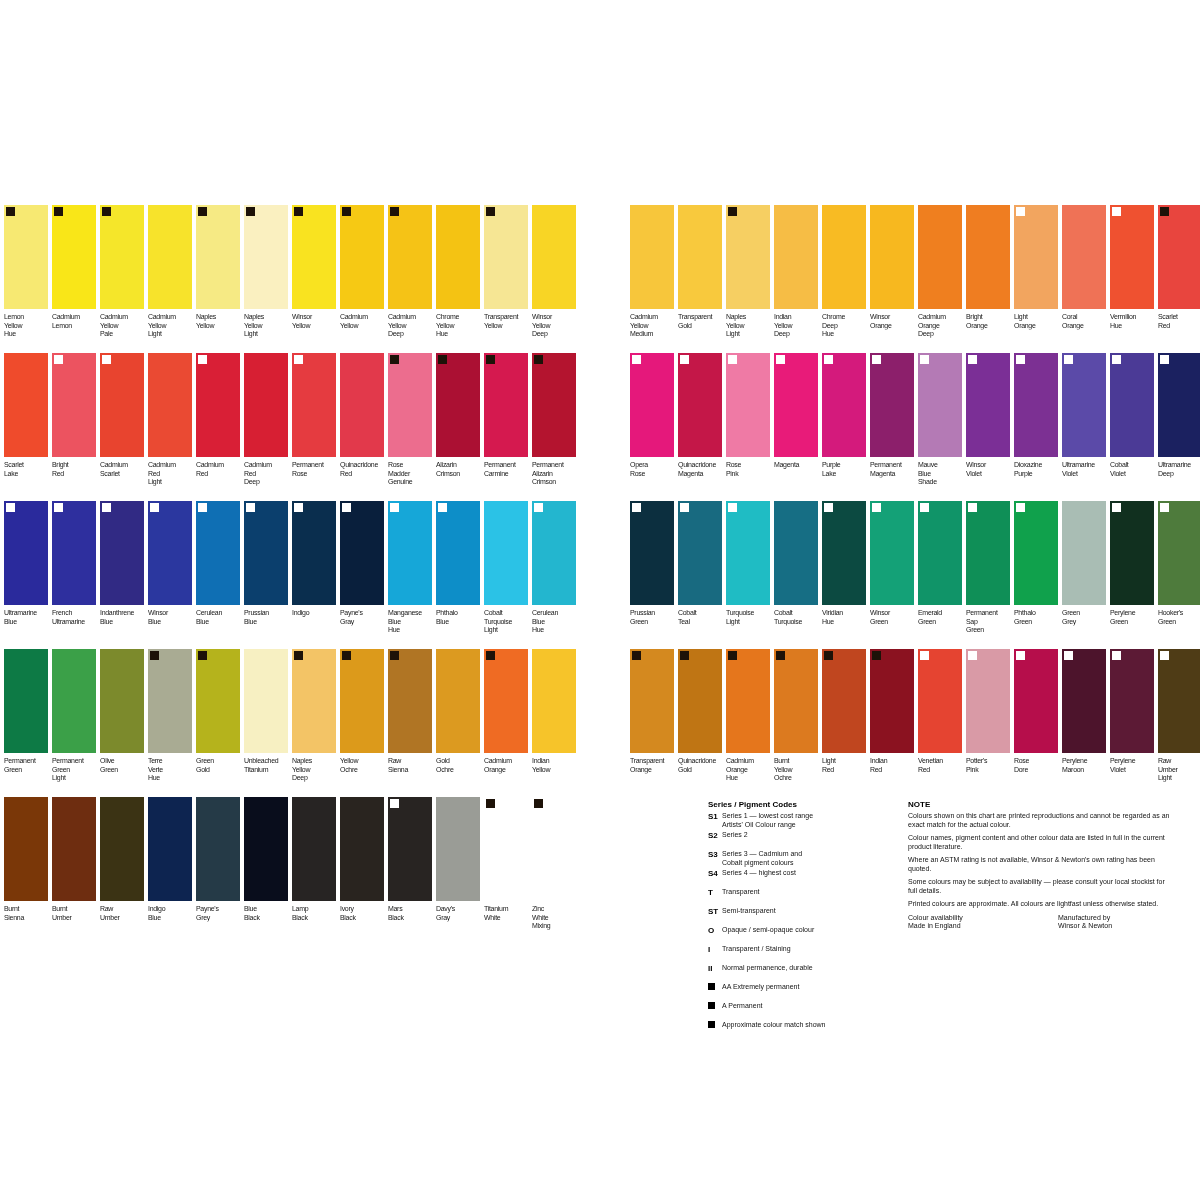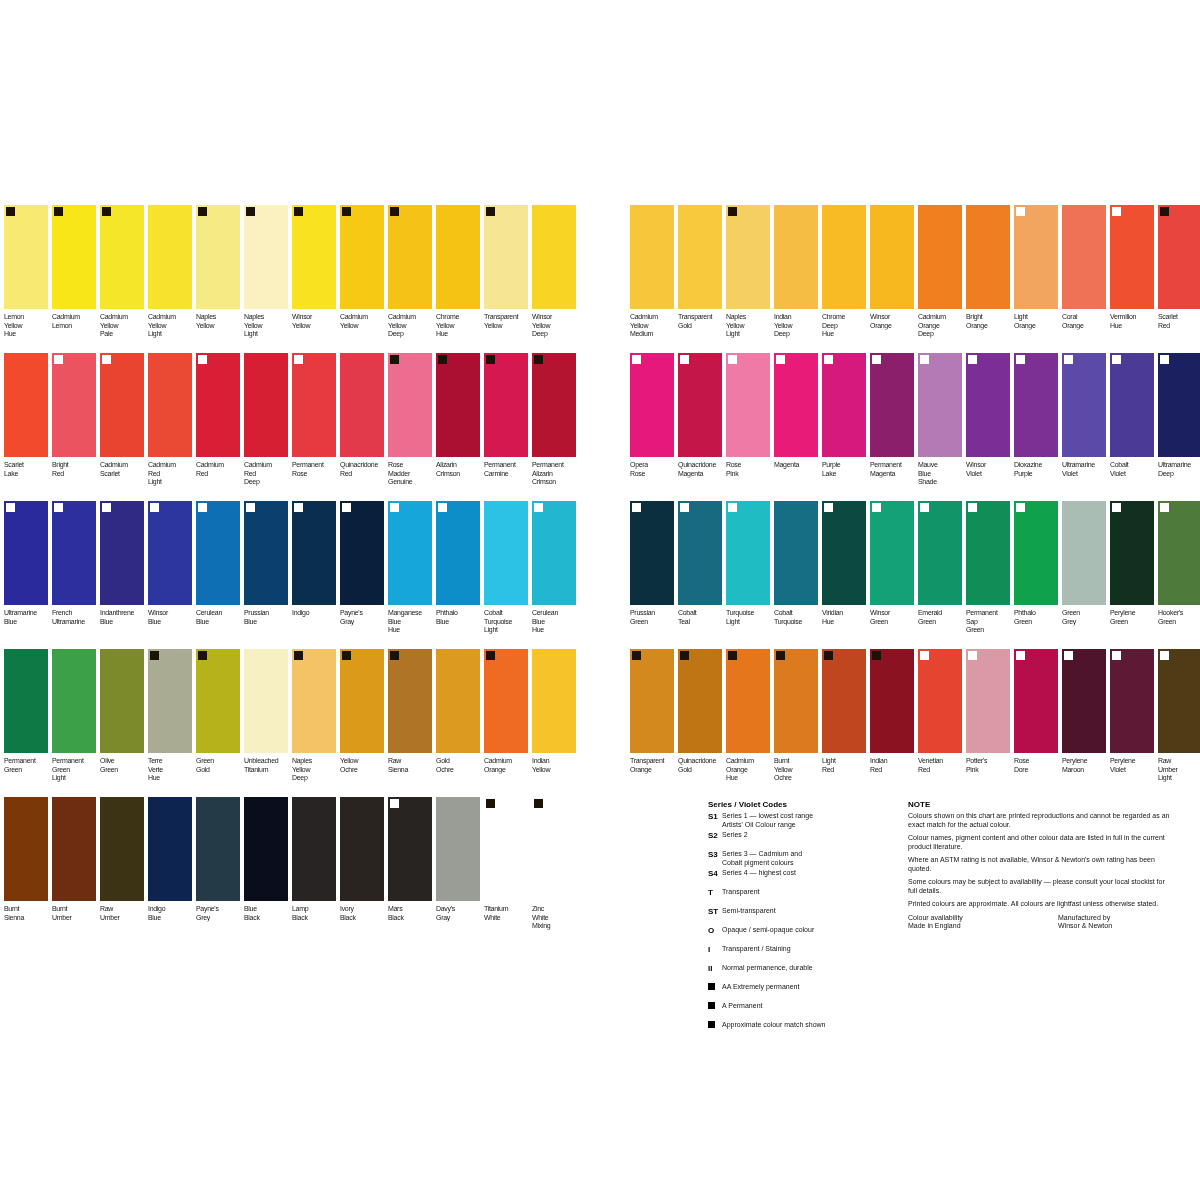--- a/index.html
+++ b/index.html
@@ -975,21 +975,21 @@
         </div>
         <div class="labelband" style="left: 528px; top: 108px; width: 47px; height: 32px;">
           <span class="ln">Raw</span>
           <span class="ln">Umber</span>
           <span class="ln">Light</span>
         </div>
       </div>
     </div>
     <div id="legend" style="left: 708px; top: 800px; width: 470px; height: 200px;">
       <div class="legend-col" style="left: 0px; width: 190px;">
-        <div class="legend-title">Series / Violet Codes</div>
+        <div class="legend-title">Series / Pigment Codes</div>
         <div class="legend-row"><span class="legend-sym">S1</span><span class="legend-txt"><span class="sub">Series 1 — lowest cost range</span><span class="sub">Artists' Oil Colour range</span></span></div>
         <div class="legend-row"><span class="legend-sym">S2</span><span class="legend-txt"><span class="sub">Series 2</span></span></div>
         <div class="legend-row"><span class="legend-sym">S3</span><span class="legend-txt"><span class="sub">Series 3 — Cadmium and</span><span class="sub">Cobalt pigment colours</span></span></div>
         <div class="legend-row"><span class="legend-sym">S4</span><span class="legend-txt"><span class="sub">Series 4 — highest cost</span></span></div>
         <div class="legend-row"><span class="legend-sym">T</span><span class="legend-txt"><span class="sub">Transparent</span></span></div>
         <div class="legend-row"><span class="legend-sym">ST</span><span class="legend-txt"><span class="sub">Semi-transparent</span></span></div>
         <div class="legend-row"><span class="legend-sym">O</span><span class="legend-txt"><span class="sub">Opaque / semi-opaque colour</span></span></div>
         <div class="legend-row"><span class="legend-sym">I</span><span class="legend-txt"><span class="sub">Transparent / Staining</span></span></div>
         <div class="legend-row"><span class="legend-sym">II</span><span class="legend-txt"><span class="sub">Normal permanence, durable</span></span></div>
         <div class="legend-row"><span class="legend-sym"><span class="sq"></span></span><span class="legend-txt"><span class="sub">AA Extremely permanent</span></span></div>

